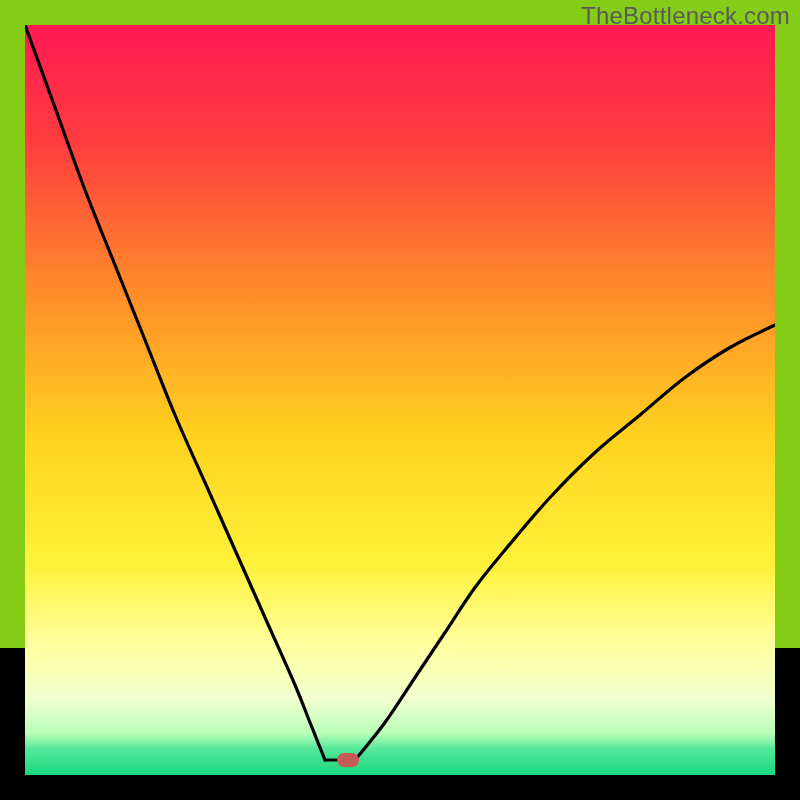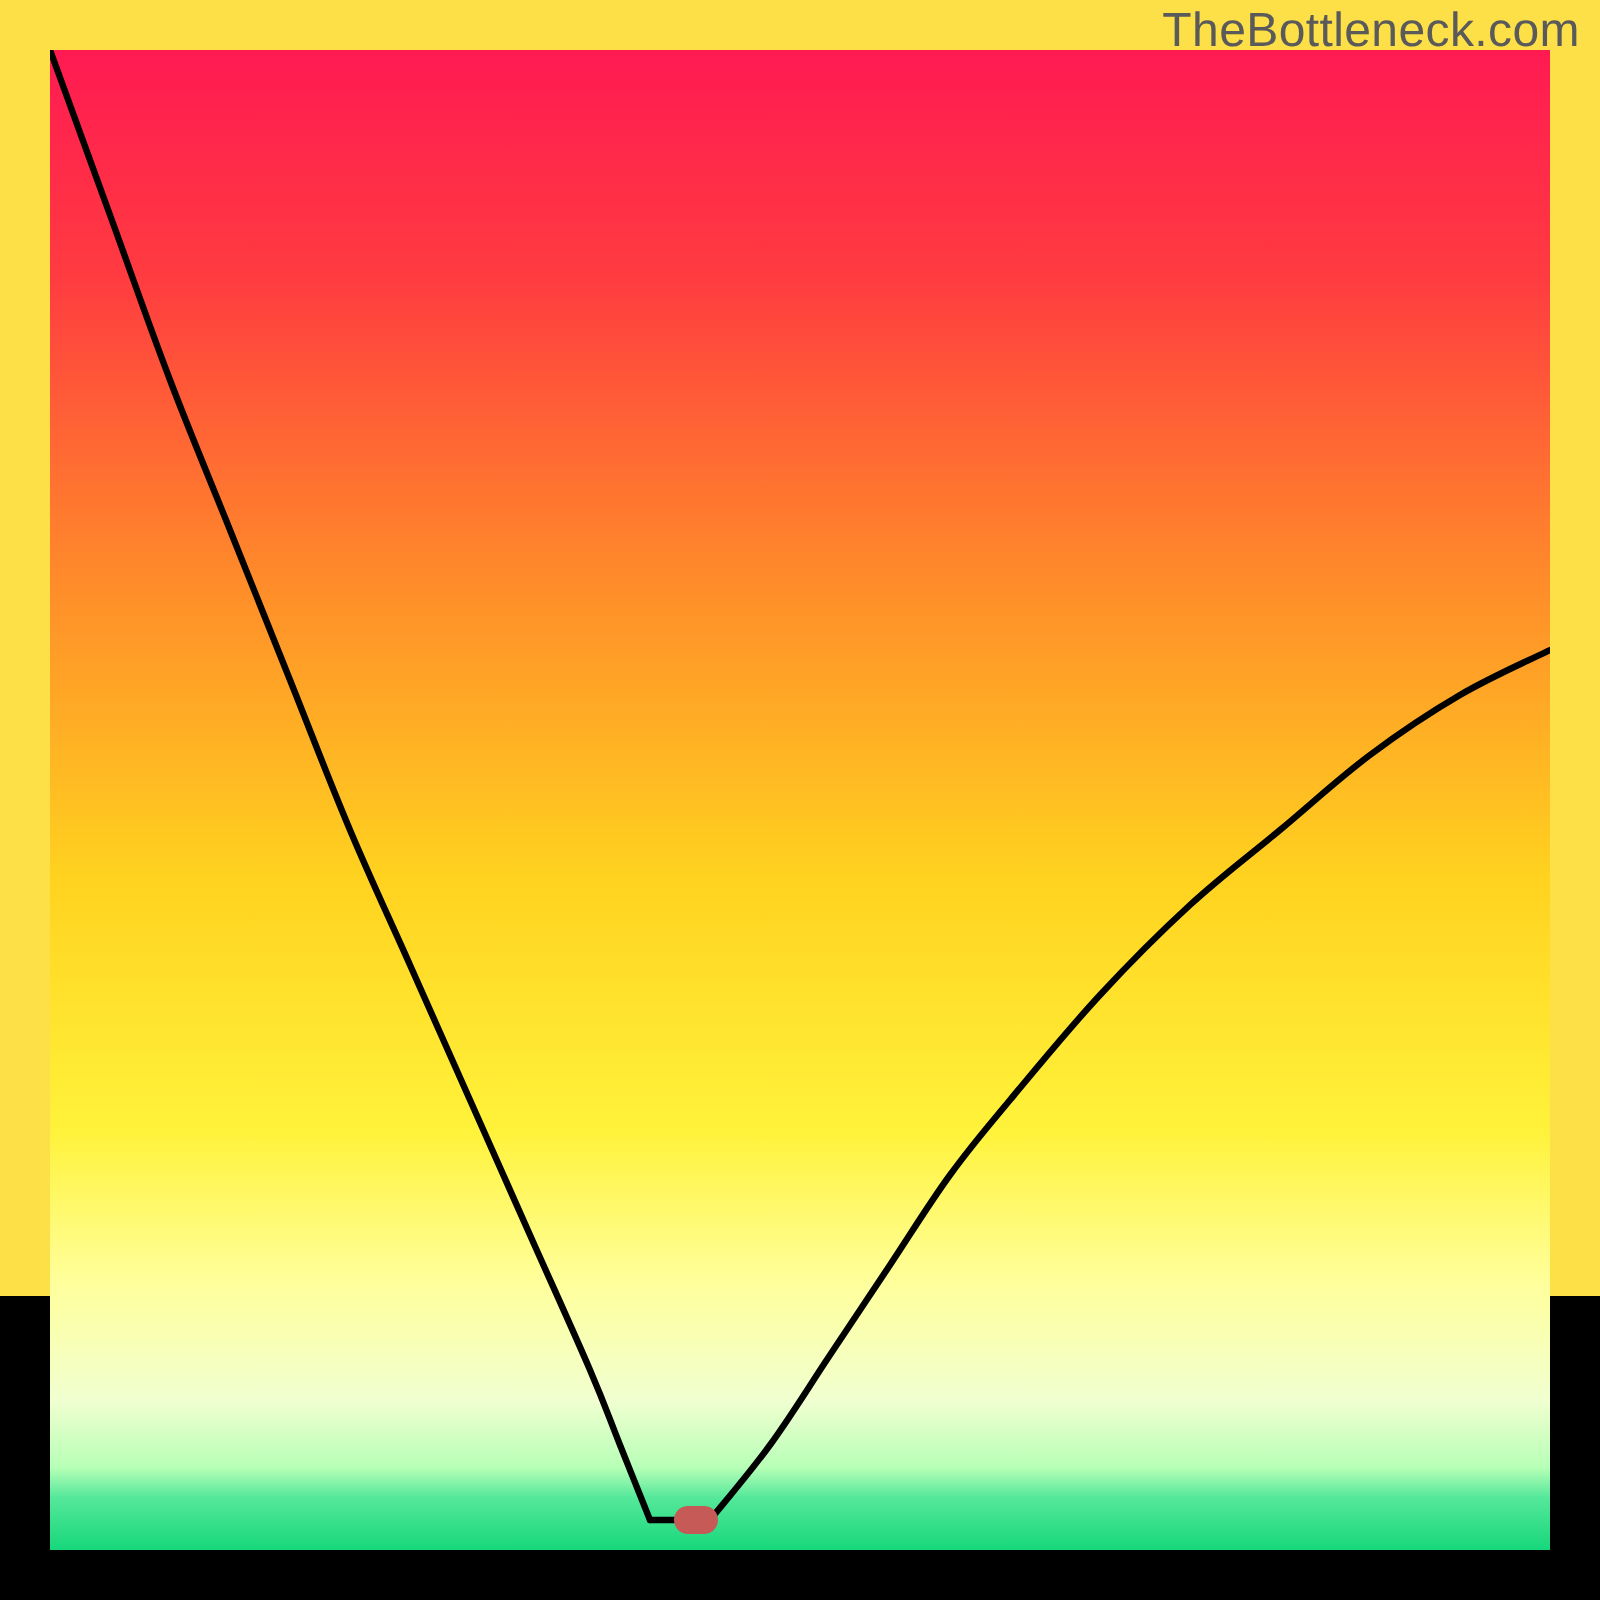--- a/index.html
+++ b/index.html
@@ -1,21 +1,21 @@
 <!DOCTYPE html>
 <html><head>
 <meta charset="utf-8">
 <style>
   * { margin: 0; padding: 0; box-sizing: border-box; }
   html, body { width: 800px; height: 800px; overflow: hidden; background: #000; }
   .frame {
     position: relative;
     width: 800px;
     height: 648px;
-    background: #fde047;
+    background: #84cc16;
   }
   .watermark {
     position: absolute;
     top: 2px;
     right: 10px;
     font-family: Arial, Helvetica, sans-serif;
     font-size: 24px;
     font-weight: 400;
     color: #5a5a5a;
     letter-spacing: 0.2px;

